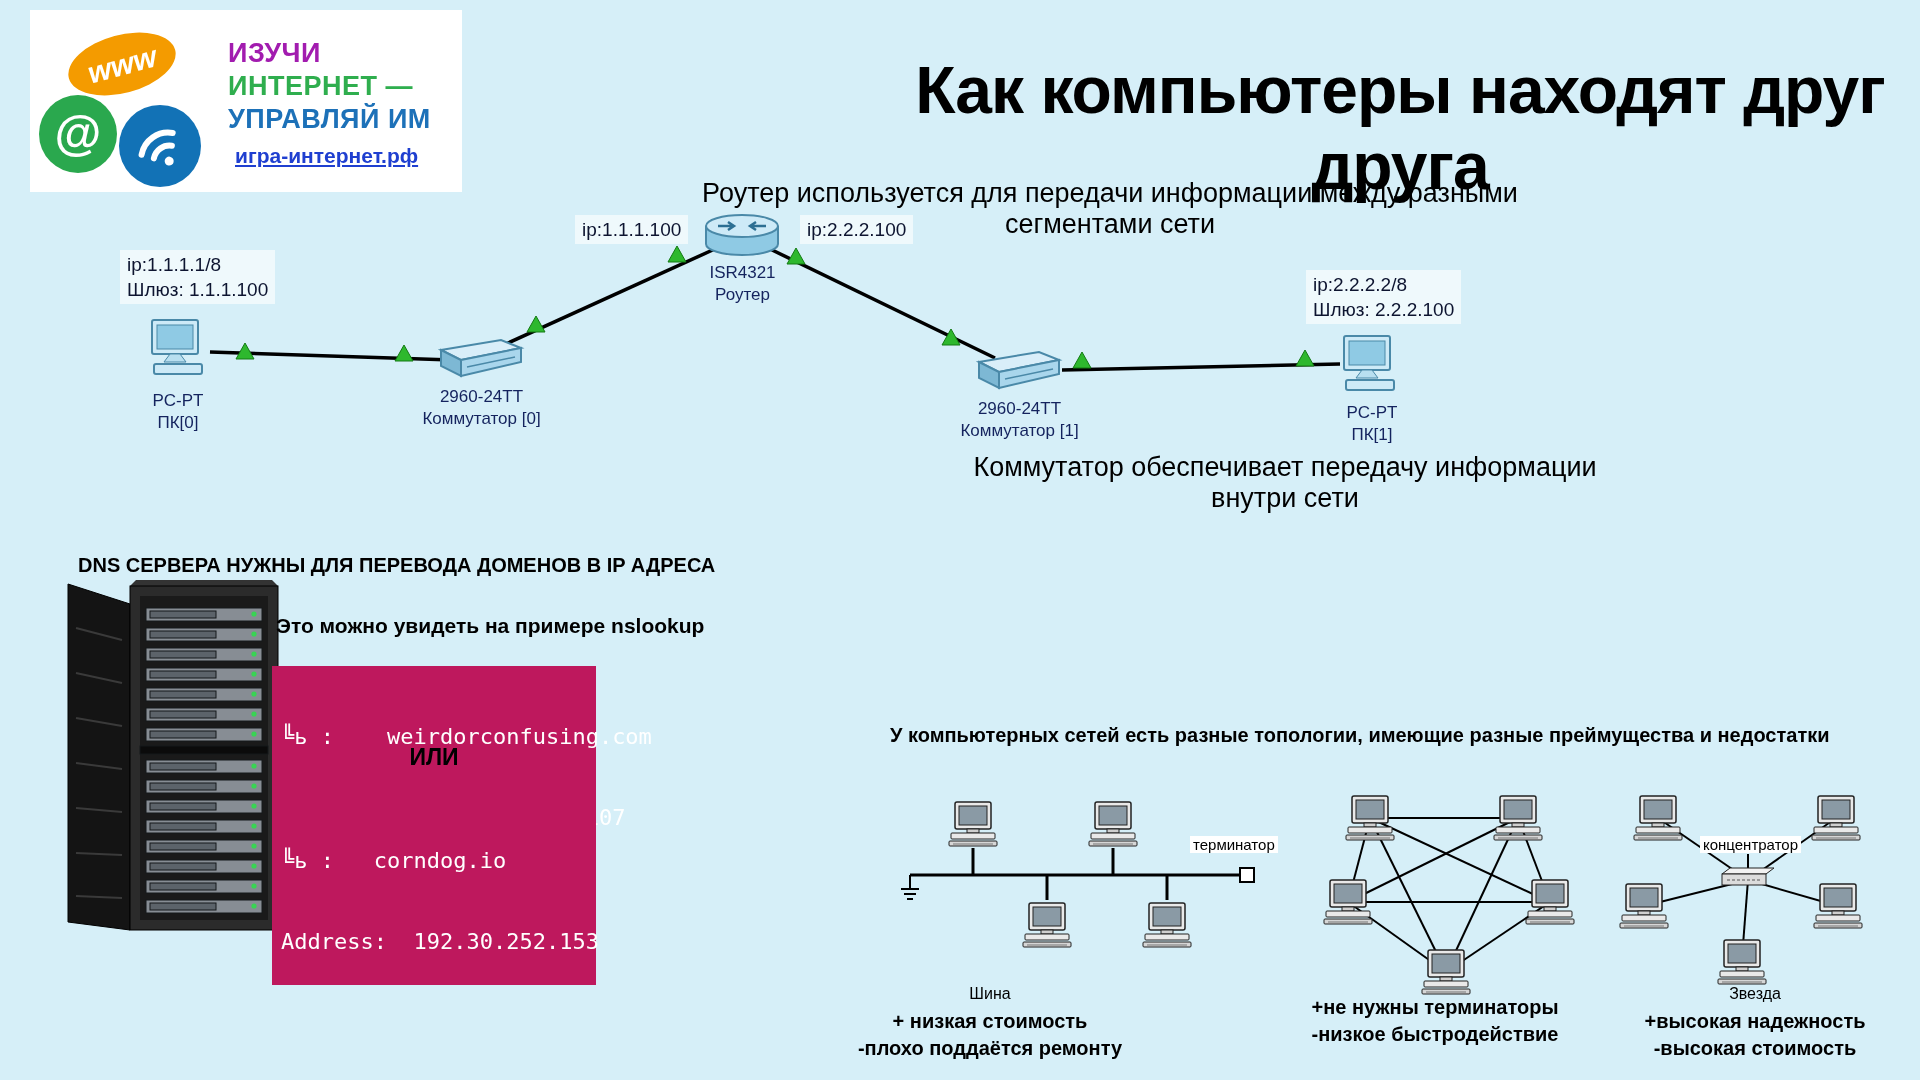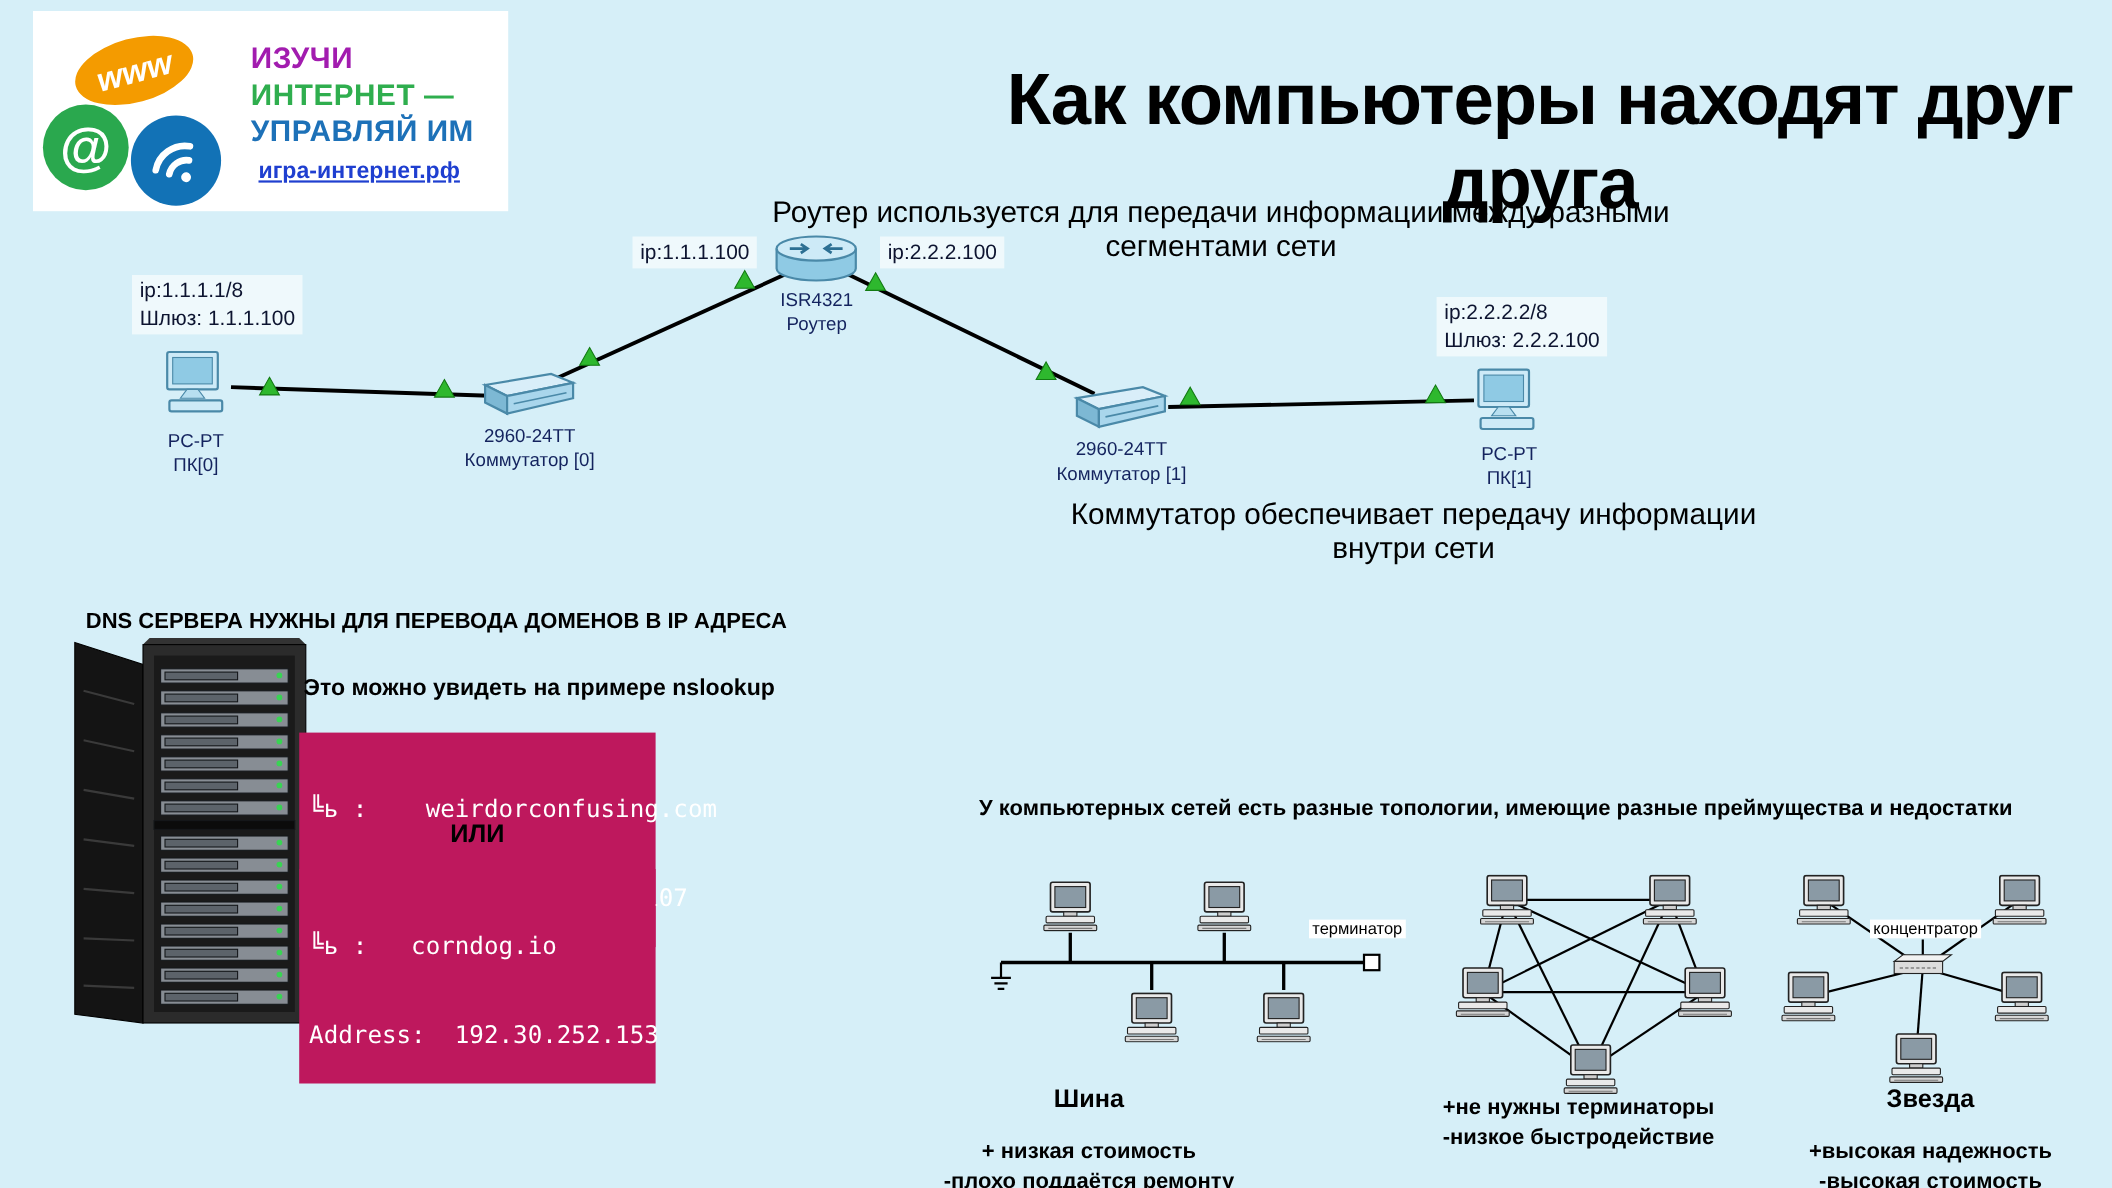--- a/index.html
+++ b/index.html
@@ -24,21 +24,21 @@
   .ip-label{background:rgba(255,255,255,.62);font-size:19px;line-height:25px;color:#0d1430;padding:2px 7px;white-space:nowrap}
   
   .dns-heading{left:78px;top:554px;font-size:20px;font-weight:bold}
   .dns-sub{left:276px;top:614px;font-size:21px;font-weight:bold;width:460px}
   .terminal{width:324px;background:#be185d;color:#fff;font-family:"DejaVu Sans Mono",monospace;font-size:22px;line-height:27px;padding:3px 9px;white-space:pre}
   .or-label{left:272px;top:744px;width:324px;text-align:center;font-size:23px;font-weight:bold}
   
   .topo-heading{left:890px;top:724px;width:1010px;font-size:20px;font-weight:bold}
   .small-tag{font-size:15px;background:#fff;padding:0 3px;white-space:nowrap}
   .topo-caption{text-align:center}
-  .topo-caption .tname{font-size:23px;font-weight:bold;margin-bottom:22px}
+  .topo-caption .tname{font-size:16px;font-weight:normal;margin-bottom:5px}
   .topo-caption .tline{font-size:20px;font-weight:bold;line-height:27px}
 </style>
 </head>
 <body>
 
 <svg width="0" height="0" style="position:absolute" aria-hidden="true">
   <defs>
     <symbol id="pcmini" viewBox="0 0 56 46">
       <rect x="10" y="1" width="36" height="27" rx="2" fill="#e9e9e9" stroke="#222" stroke-width="1.5"></rect>
       <rect x="14" y="5" width="28" height="19" fill="#8a9aa5" stroke="#222"></rect>

